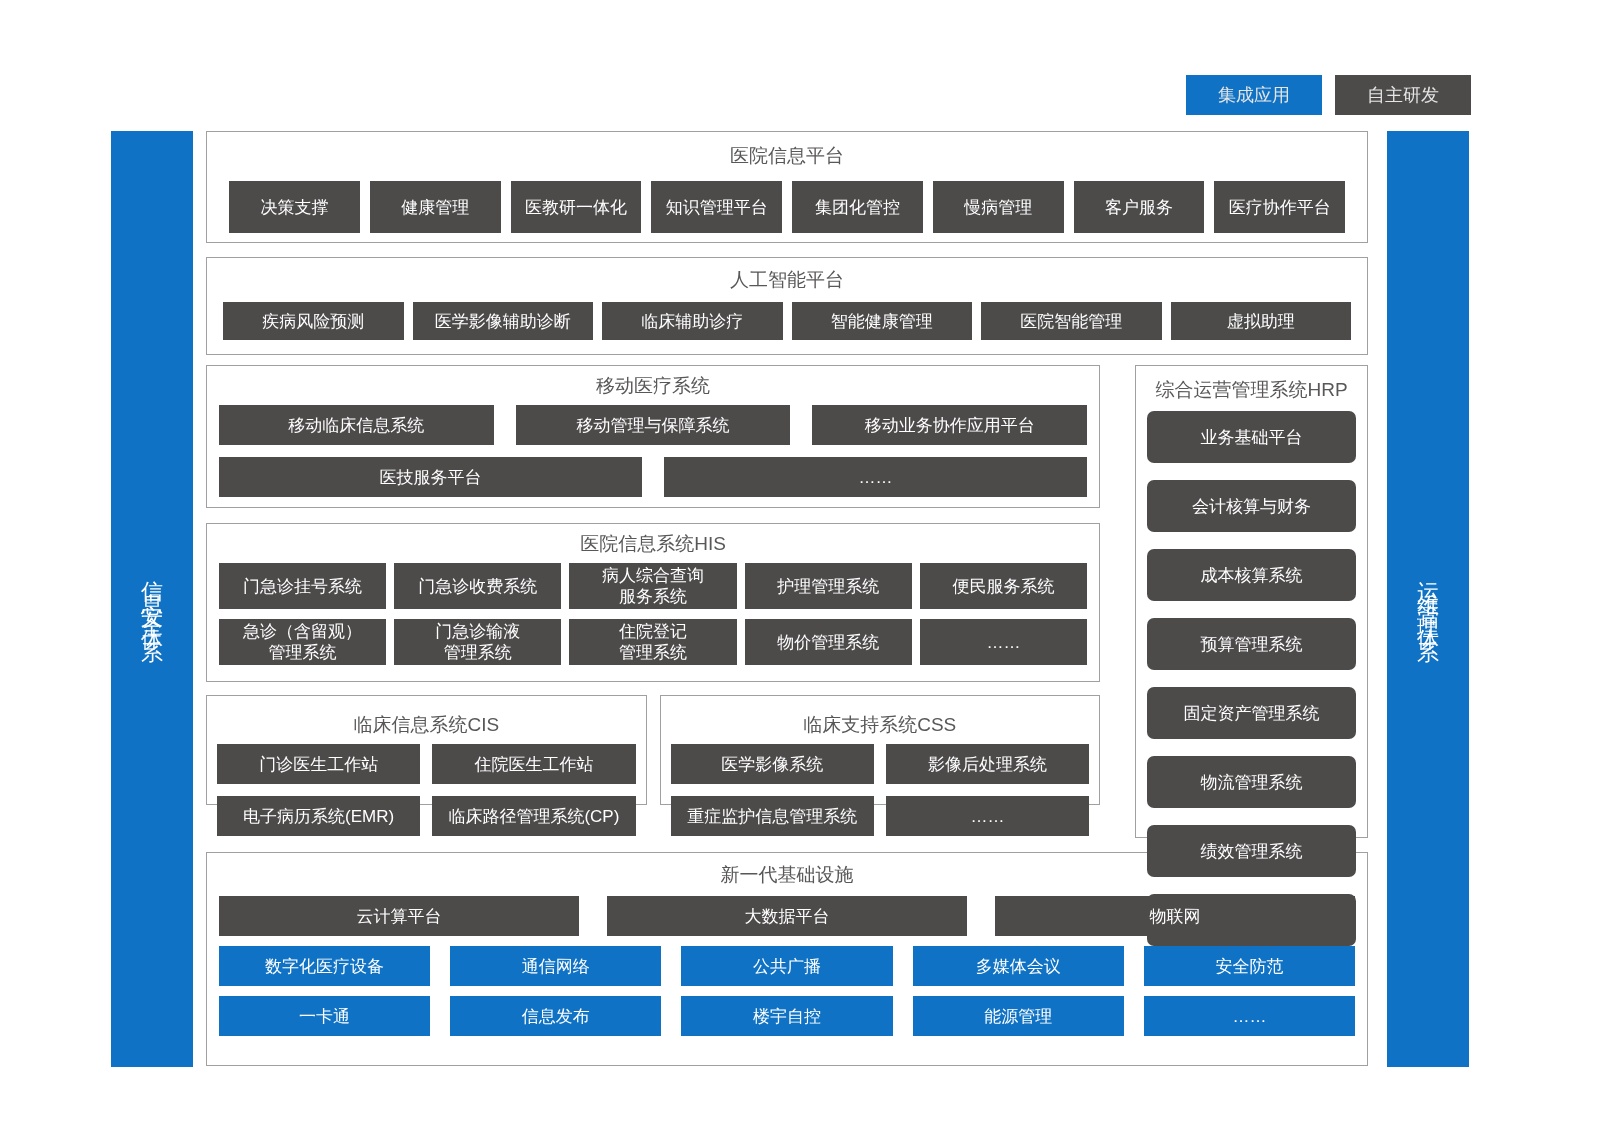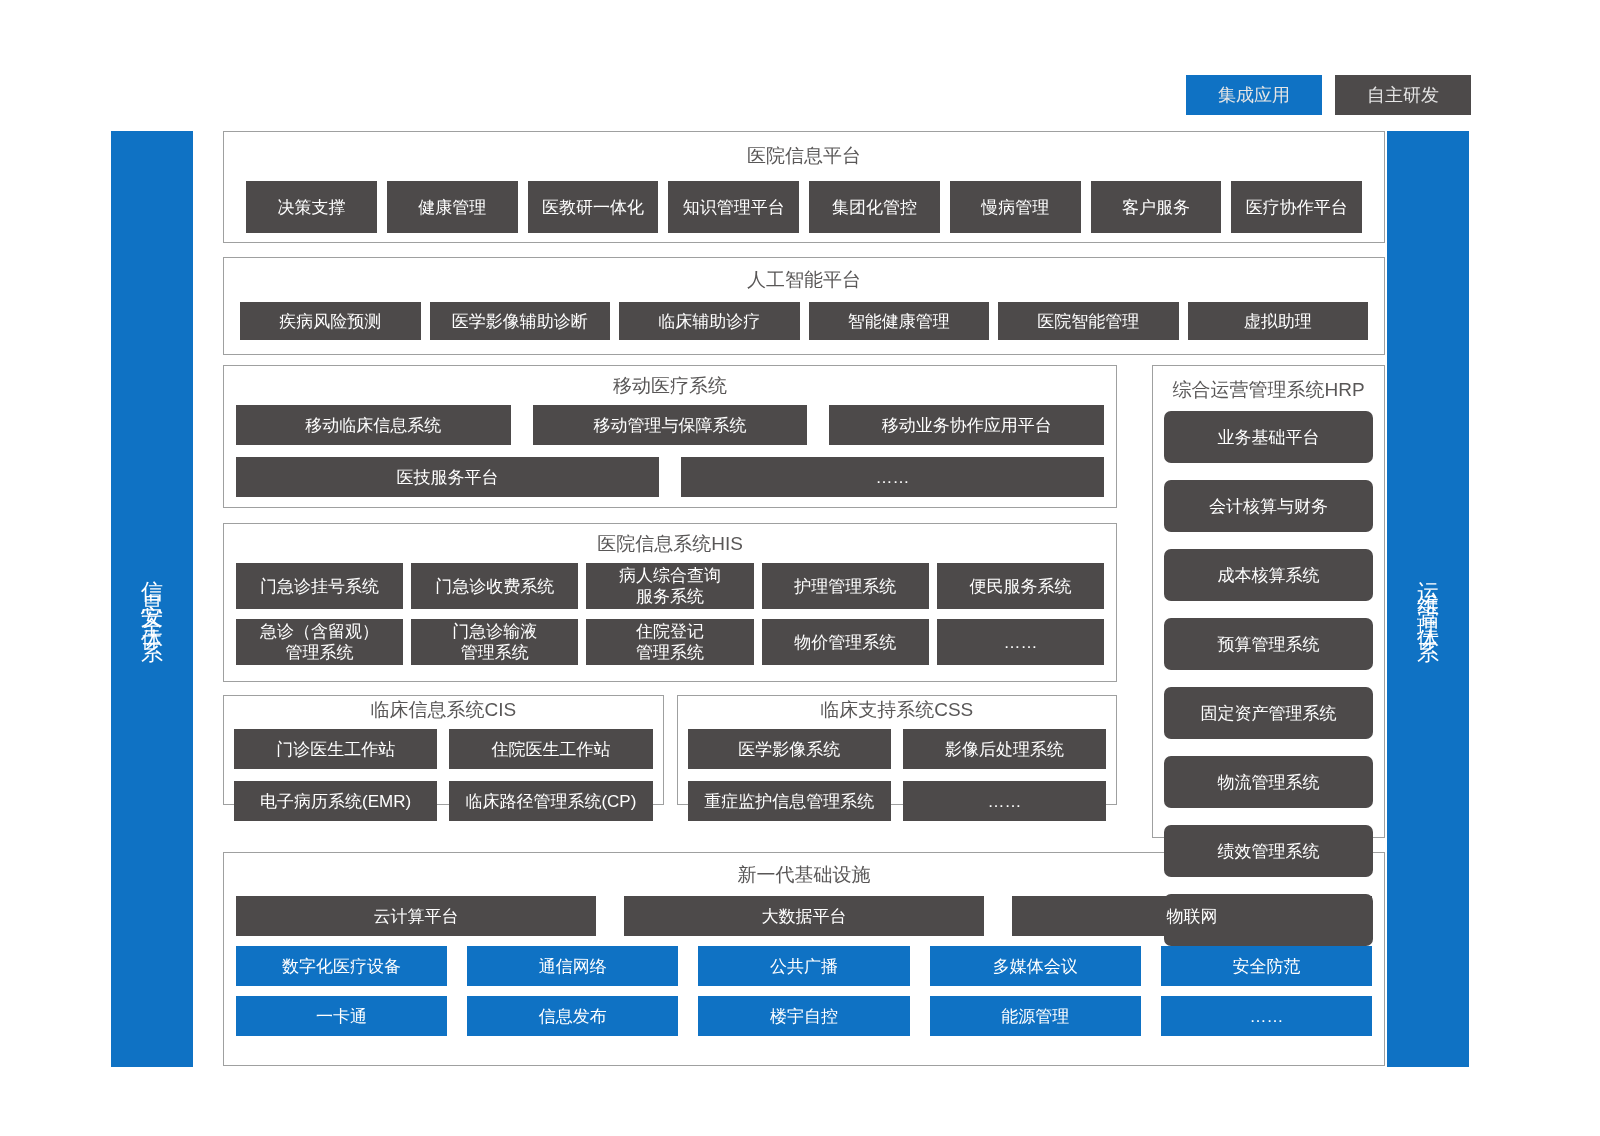--- a/index.html
+++ b/index.html
@@ -24,21 +24,21 @@
     position: absolute; top: 131px; width: 82px; height: 936px; background: #0F72C4;
     display: flex; align-items: center; justify-content: center;
   }
   .vbar-left  { left: 111px; }
   .vbar-right { left: 1387px; }
   .vbar span {
     writing-mode: vertical-rl; color: #ffffff; font-size: 22px; letter-spacing: 12px;
   }
 
   
-  .main { position: absolute; left: 223px; top: 131px; width: 1162px; }
+  .main { position: absolute; left: 206px; top: 131px; width: 1162px; }
   .sec { border: 1px solid #9FA0A0; background: #ffffff; }
   .sec-title {
     text-align: center; color: #595757; font-size: 19px; line-height: 24px;
   }
   .row { display: flex; }
   .btn {
     background: #4D4A4A; color: #ffffff; font-size: 17px; line-height: 21px;
     display: flex; align-items: center; justify-content: center; text-align: center;
     white-space: pre-line;
   }
@@ -65,21 +65,21 @@
   .sec-mobile .sec-title { margin-bottom: 7px; }
   .sec-mobile .row { gap: 22px; margin-bottom: 12px; }
   .sec-mobile .btn { height: 40px; }
 
   .sec-his { height: 159px; margin-top: 15px; padding: 8px 12px 0; }
   .sec-his .sec-title { margin-bottom: 7px; }
   .sec-his .row { gap: 8px; margin-bottom: 10px; }
   .sec-his .btn { height: 46px; }
 
   .cisrow { display: flex; gap: 13px; margin-top: 13px; }
-  .sec-cis, .sec-css { flex: 1 1 0; height: 110px; padding: 2px 10px 0; }
+  .sec-cis, .sec-css { flex: 1 1 0; height: 110px; padding: 17px 10px 0; }
   .sec-cis .sec-title, .sec-css .sec-title { margin-bottom: 7px; }
   .sec-cis .row, .sec-css .row { gap: 12px; margin-bottom: 12px; }
   .sec-cis .btn, .sec-css .btn { height: 40px; }
 
   .sec-hrp { width: 233px; height: 473px; padding: 12px 11px 0; }
   .sec-hrp .sec-title { margin-bottom: 9px; }
   .sec-hrp .btn { height: 52px; margin-bottom: 17px; border-radius: 7px; }
 
   
   .sec-infra { height: 214px; margin-top: 14px; padding: 10px 12px 0; }

